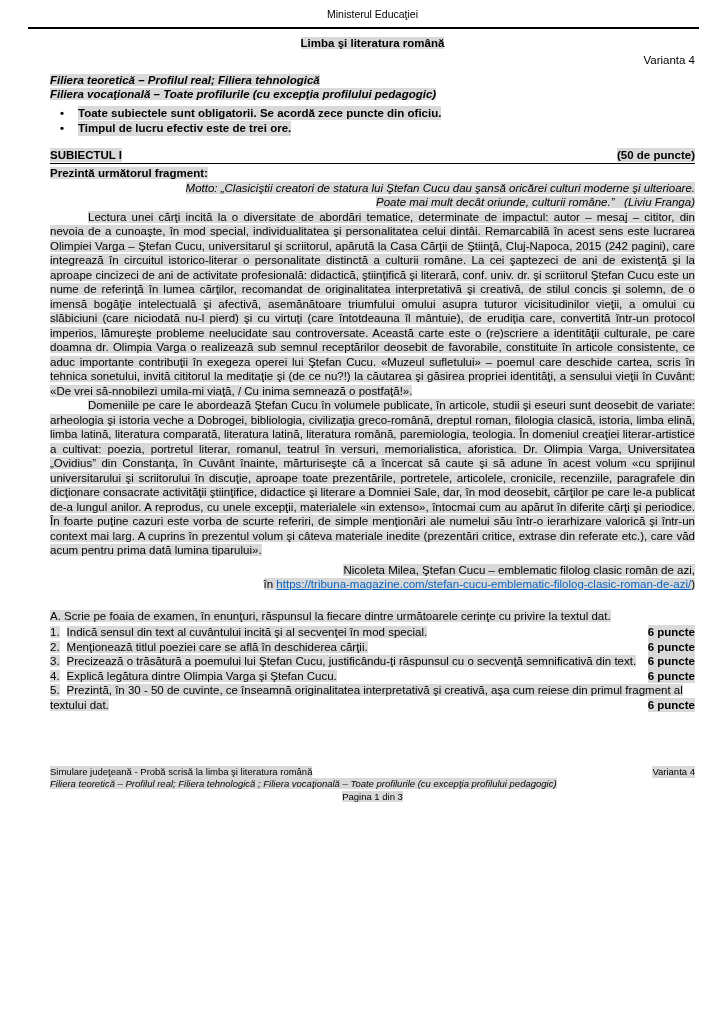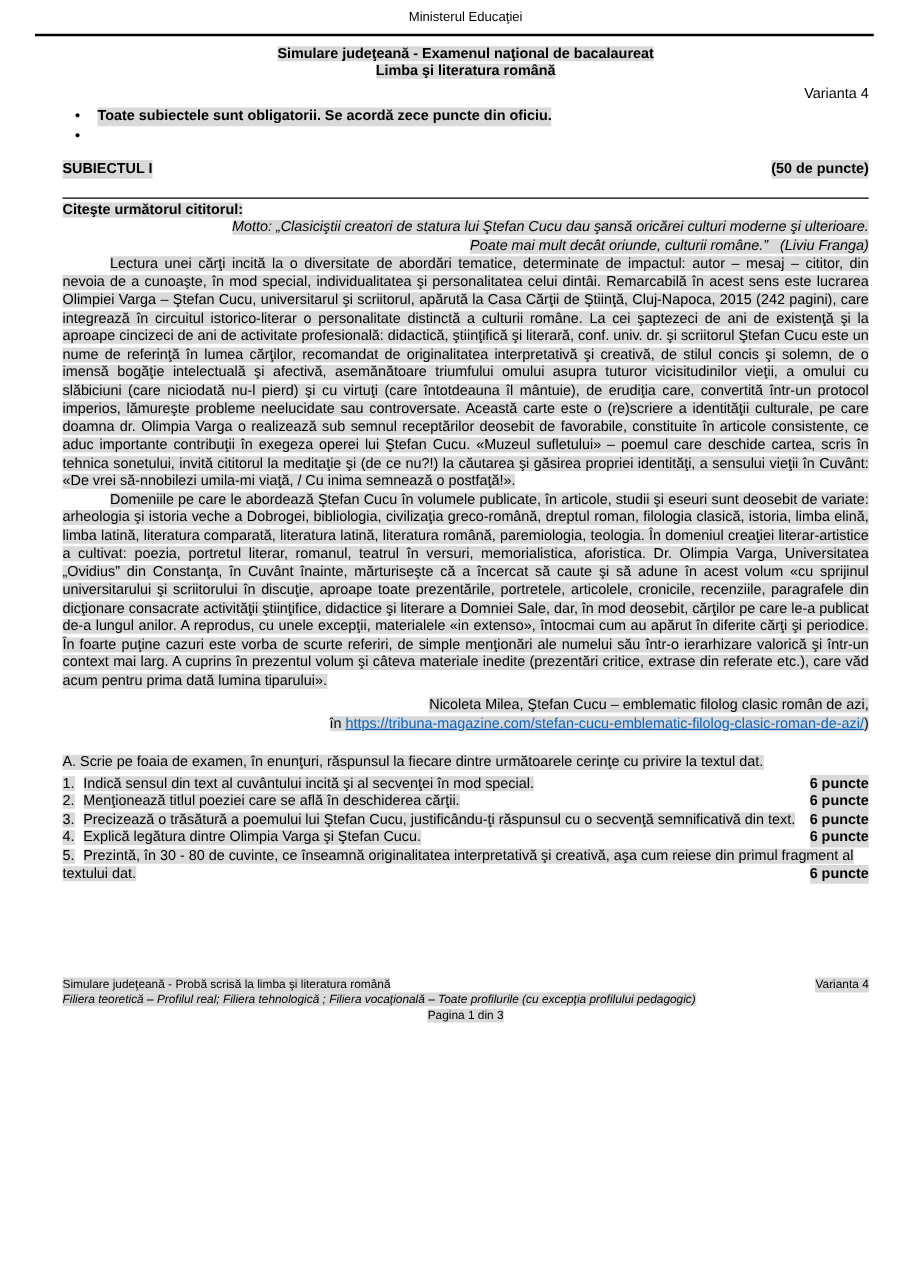--- a/index.html
+++ b/index.html
@@ -14,69 +14,73 @@
   .it { }
   .hl { background-color:var(--highlight); }
   .small { font-size:10.5px; line-height:13.5px; }
   .header-rule { border-top:2px solid #000; margin:5px -4px 7px -22px; }
   .title-block { margin-top:2px; }
   .variant-top { margin-top:3px; }
   .profile-block { margin-top:5px; }
   .bullet-list { margin-top:4px; }
   .bullet-line { display:flex; padding-left:10px; font-weight:bold; margin:1px 0; }
   .bullet-glyph { width:18px; flex:0 0 18px; }
-  .subject-row { display:flex; justify-content:space-between; font-weight:bold; border-bottom:1.5px solid #000; margin-top:12px; padding-bottom:15px; }
+  .subject-row { display:flex; justify-content:space-between; font-weight:bold; border-bottom:1.5px solid #000; margin-top:12px; padding-bottom:1px; }
   .instruction { font-weight:bold; margin-top:2px; }
   .motto { text-align:right; font-style:italic; }
   .para { text-align:justify; text-indent:38px; }
   .attribution { text-align:right; margin-top:5px; }
   .doc-link { color:var(--link); text-decoration:underline; cursor:pointer; }
   .section-a { margin-top:17px; }
   .section-a-heading { font-weight:normal; text-align:justify; margin-bottom:2px; }
   .q-item { position:relative; }
   .q-num { margin-right:7px; }
   .q-points { position:absolute; right:0; bottom:0; font-weight:bold; }
-  .doc-footer { position:absolute; left:50px; right:30px; bottom:25px; font-size:9.5px; line-height:12.5px; }
+  .doc-footer { position:absolute; left:50px; right:30px; bottom:41px; font-size:9.5px; line-height:12.5px; }
   .footer-row { display:flex; justify-content:space-between; }
 </style>
 </head>
 <body>
 
 <div class="page">
 
   <div class="doc-header">
     <div class="center small"><span>Ministerul Educaţiei</span></div>
   </div>
 
   <div class="header-rule"></div>
 
   <div class="title-block">
-    <div class="center bold"><span class="hl">Simulare judeţeană - Examenul naţional de bacalaureat</span></div>
     <div class="center bold"><span class="hl">Limba şi literatura română</span></div>
   </div>
 
   <div class="right variant-top"><span>Varianta 4</span></div>
 
+  <div class="profile-block">
+    <div class="bold italic"><span class="hl">Filiera teoretică – Profilul real; Filiera tehnologică</span></div>
+    <div class="bold italic"><span class="hl">Filiera vocaţională – Toate profilurile (cu excepţia profilului pedagogic)</span></div>
+  </div>
 
   <div class="bullet-list">
     <div class="bullet-line">
       <span class="bullet-glyph">•</span>
       <span class="hl">Toate subiectele sunt obligatorii. Se acordă zece puncte din oficiu.</span>
     </div>
     <div class="bullet-line">
       <span class="bullet-glyph">•</span>
+      <span class="hl">Timpul de lucru efectiv este de trei ore.</span>
     </div>
   </div>
 
   <div class="subject-row">
     <span class="hl">SUBIECTUL I</span>
     <span class="hl">(50 de puncte)</span>
   </div>
 
-  <div class="instruction"><span class="hl">Citeşte următorul cititorul:</span></div>
+  <div class="instruction"><span class="hl">Prezintă următorul fragment:</span></div>
 
   <div class="motto"><span class="hl">Motto: „Clasiciştii creatori de statura lui Ştefan Cucu dau şansă oricărei culturi moderne şi ulterioare.</span></div>
   <div class="motto"><span class="hl">Poate mai mult decât oriunde, culturii române.”&nbsp;&nbsp; (Liviu Franga)</span></div>
 
   <div class="para"><span class="hl"><span>Lectura unei cărţi incită la o diversitate de abordări tematice, determinate de impactul: autor – mesaj – cititor, din nevoia de a cunoaşte, în mod special, individualitatea şi personalitatea celui dintâi. Remarcabilă în acest sens este lucrarea Olimpiei Varga – </span><span class="it">Ştefan Cucu, universitarul şi scriitorul</span><span>, apărută la Casa Cărţii de Ştiinţă, Cluj-Napoca, 2015 (242 pagini), care integrează în circuitul istorico-literar o personalitate distinctă a culturii române. La cei şaptezeci de ani de existenţă şi la aproape cincizeci de ani de activitate profesională: didactică, ştiinţifică şi literară, conf. univ. dr. şi scriitorul Ştefan Cucu este un nume de referinţă în lumea cărţilor, recomandat de originalitatea interpretativă şi creativă, de stilul concis şi solemn, de o imensă bogăţie intelectuală şi afectivă, asemănătoare triumfului omului asupra tuturor vicisitudinilor vieţii, a omului cu slăbiciuni (care niciodată nu-l pierd) şi cu virtuţi (care întotdeauna îl mântuie), de erudiţia care, convertită într-un protocol imperios, lămureşte probleme neelucidate sau controversate. Această carte este o (re)scriere a identităţii culturale, pe care doamna dr. Olimpia Varga o realizează sub semnul receptărilor deosebit de favorabile, constituite în articole consistente, ce aduc importante contribuţii în exegeza operei lui Ştefan Cucu. «Muzeul sufletului» – poemul care deschide cartea, scris în tehnica sonetului, invită cititorul la meditaţie şi (de ce nu?!) la căutarea şi găsirea propriei identităţi, a sensului vieţii în Cuvânt: </span><span class="it">«De vrei să-nnobilezi umila-mi viaţă, / Cu inima semnează o postfaţă!»</span><span>.</span></span></div>
 
   <div class="para"><span class="hl"><span>Domeniile pe care le abordează Ştefan Cucu în volumele publicate, în articole, studii şi eseuri sunt deosebit de variate: arheologia şi istoria veche a Dobrogei, bibliologia, civilizaţia greco-română, dreptul roman, filologia clasică, istoria, limba elină, limba latină, literatura comparată, literatura latină, literatura română, paremiologia, teologia. În domeniul creaţiei literar-artistice a cultivat: poezia, portretul literar, romanul, teatrul în versuri, memorialistica, aforistica. Dr. Olimpia Varga, Universitatea „Ovidius” din Constanţa, în </span><span class="it">Cuvânt înainte</span><span>, mărturiseşte că a încercat să caute şi să adune în acest volum «cu sprijinul universitarului şi scriitorului în discuţie, aproape toate prezentările, portretele, articolele, cronicile, recenziile, paragrafele din dicţionare consacrate activităţii ştiinţifice, didactice şi literare a Domniei Sale, dar, în mod deosebit, cărţilor pe care le-a publicat de-a lungul anilor. A reprodus, cu unele excepţii, materialele «in extenso», întocmai cum au apărut în diferite cărţi şi periodice. În foarte puţine cazuri este vorba de scurte referiri, de simple menţionări ale numelui său într-o ierarhizare valorică şi într-un context mai larg. A cuprins în prezentul volum şi câteva materiale inedite (prezentări critice, extrase din referate etc.), care văd acum pentru prima dată lumina tiparului».</span></span></div>
 
   <div class="attribution"><span class="hl"><span>Nicoleta Milea, </span><span class="it">Ştefan Cucu – emblematic filolog clasic român de azi</span><span>,</span></span></div>
   <div class="attribution" style="margin-top:0;"><span class="hl">în </span><a class="doc-link hl">https://tribuna-magazine.com/stefan-cucu-emblematic-filolog-clasic-roman-de-azi/</a><span class="hl">)</span></div>
@@ -98,21 +102,21 @@
       <span class="q-num hl">3.</span><span class="hl"><span>Precizează o trăsătură a poemului lui Ştefan Cucu, justificându-ţi răspunsul cu o secvenţă semnificativă din text.</span></span>
       <span class="q-points hl">6 puncte</span>
     </div>
 
     <div class="q-item">
       <span class="q-num hl">4.</span><span class="hl"><span>Explică legătura dintre Olimpia Varga şi Ştefan Cucu.</span></span>
       <span class="q-points hl">6 puncte</span>
     </div>
 
     <div class="q-item">
-      <span class="q-num hl">5.</span><span class="hl"><span>Prezintă, în 30 - 80 de cuvinte, ce înseamnă </span><span class="it">originalitatea interpretativă şi creativă</span><span>, aşa cum reiese din primul fragment al textului dat.</span></span>
+      <span class="q-num hl">5.</span><span class="hl"><span>Prezintă, în 30 - 50 de cuvinte, ce înseamnă </span><span class="it">originalitatea interpretativă şi creativă</span><span>, aşa cum reiese din primul fragment al textului dat.</span></span>
       <span class="q-points hl">6 puncte</span>
     </div>
   </div>
 
   <div class="doc-footer">
     <div class="footer-row">
       <span class="hl">Simulare judeţeană - Probă scrisă la limba şi literatura română</span>
       <span class="hl">Varianta 4</span>
     </div>
     <div class="italic"><span class="hl">Filiera teoretică – Profilul real; Filiera tehnologică ; Filiera vocaţională – Toate profilurile (cu excepţia profilului pedagogic)</span></div>

